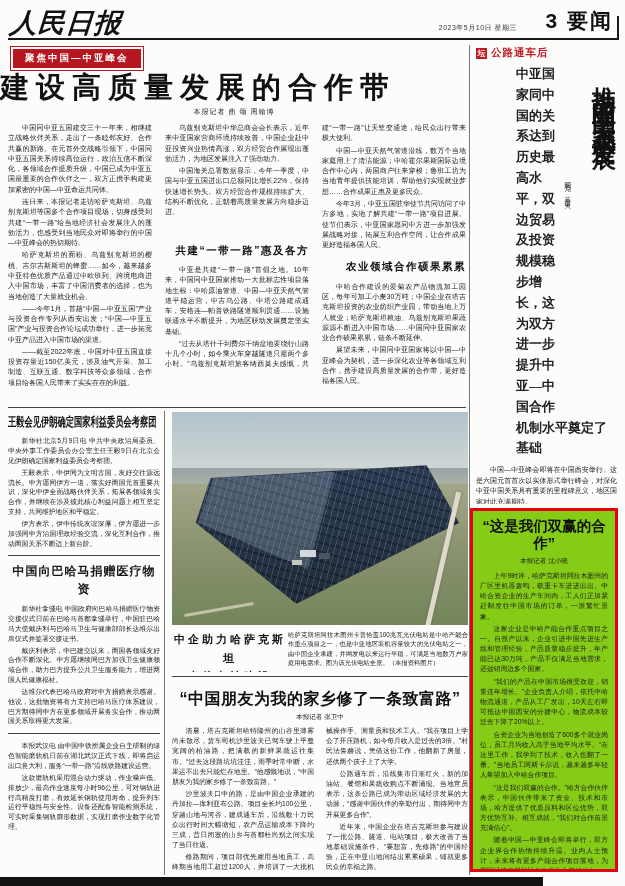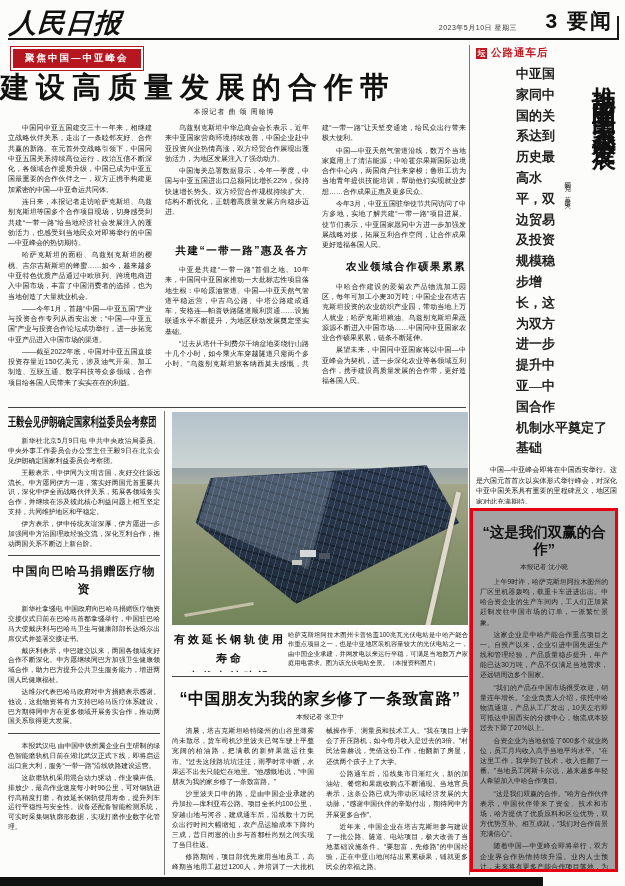--- a/index.html
+++ b/index.html
@@ -92,22 +92,22 @@
   .forum-float{float:right;width:56px;height:348px;position:relative;}
   .forum-vhl{position:absolute;right:0;top:4px;writing-mode:vertical-rl;text-orientation:upright;
              font-size:24px;font-weight:900;letter-spacing:5px;color:#111;line-height:1.1;}
   .forum-vauthor{position:absolute;left:2px;top:112px;writing-mode:vertical-rl;text-orientation:upright;
              font-size:6.5px;color:#333;letter-spacing:2px;}
   .forum-intro{font-family:"Liberation Serif","DejaVu Serif",serif;font-weight:bold;font-size:13px;
                line-height:1.6;color:#222;margin-bottom:6px;margin-left:40px;}
   .forum-note{font-size:6.4px;color:#333;text-indent:2em;}
 
   
-  .win-box{left:470px;top:508px;width:148px;height:364px;border:3px solid #e60012;background:#a3a3a3;
-           padding:13px 7px;box-sizing:border-box;overflow:hidden;}
+  .win-box{left:470px;top:508px;width:148px;height:364px;border:3px solid #e60012;background:#84cc16;
+           padding:7px 7px;box-sizing:border-box;overflow:hidden;}
   .win-headline{font-size:14.5px;font-weight:900;text-align:center;color:#111;line-height:1.2;}
   .win-byline{font-size:6.5px;text-align:center;color:#222;margin:4px 0 5px;}
   .win-body{font-size:6.8px;line-height:1.5;color:#222;}
 
   .bottom-strip{left:0;top:877px;width:543px;height:9px;background:#121212;}
 </style>
 </head>
 <body>
 
 <div class="page">
@@ -178,21 +178,21 @@
       <div class="ph-solar"></div>
       <div class="ph-solar-light"></div>
       <div class="ph-bldg1"></div>
       <div class="ph-bldg2"></div>
       <div class="ph-bldg3"></div>
       <div class="ph-road"></div>
       <div class="ph-path"></div>
     </div>
     <div class="cap-row">
       <div class="cap-title">
-        <div>有效延长钢轨使用寿命</div>
+        <div>中企助力哈萨克斯坦</div>
         <div>光伏电站建设</div>
       </div>
       <div class="cap-text">哈萨克斯坦阿拉木图州卡普恰盖100兆瓦光伏电站是中哈产能合作重点项目之一，也是中亚地区装机容量较大的光伏电站之一，由中国企业承建，并网发电以来运行平稳，可满足当地数万户家庭用电需求。图为该光伏电站全景。（本报资料图片）</div>
     </div>
     <div class="rule-h mid-rule"></div>
     <div class="road-headline">“中国朋友为我的家乡修了一条致富路”</div>
     <div class="road-byline">本报记者 张卫中</div>
     <div class="road-body">
         <p>清晨，塔吉克斯坦哈特隆州的山谷里薄雾尚未散尽，货车司机沙里波夫已驾车驶上平整宽阔的柏油路，把满载的新鲜果蔬运往集市。“过去这段路坑坑洼洼，雨季时常中断，水果运不出去只能烂在地里。”他感慨地说，“中国朋友为我的家乡修了一条致富路。”</p>
         <p>沙里波夫口中的路，是由中国企业承建的丹加拉—库利亚布公路。项目全长约100公里，穿越山地与河谷，建成通车后，沿线数十万民众出行时间大幅缩短，农产品运输成本下降约三成，昔日闭塞的山乡与首都杜尚别之间实现了当日往返。</p>

